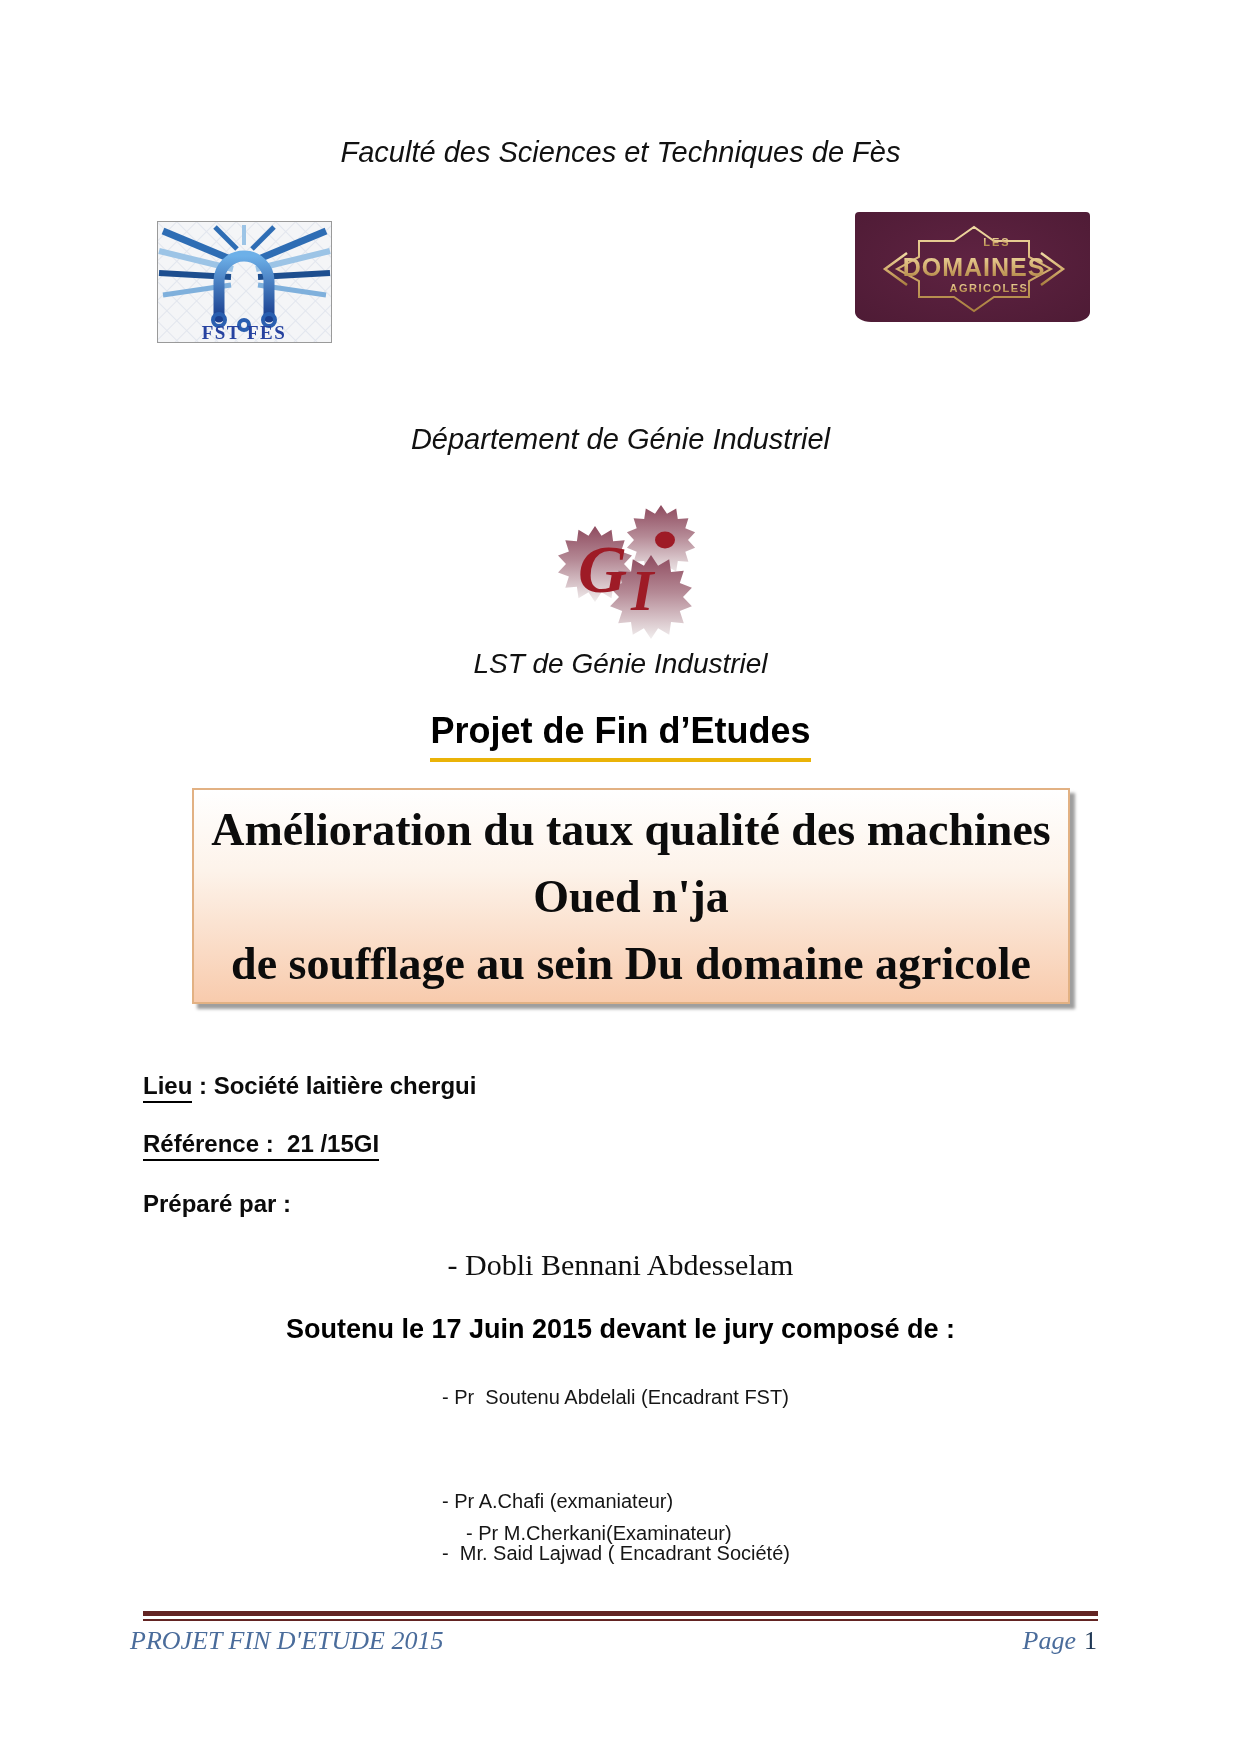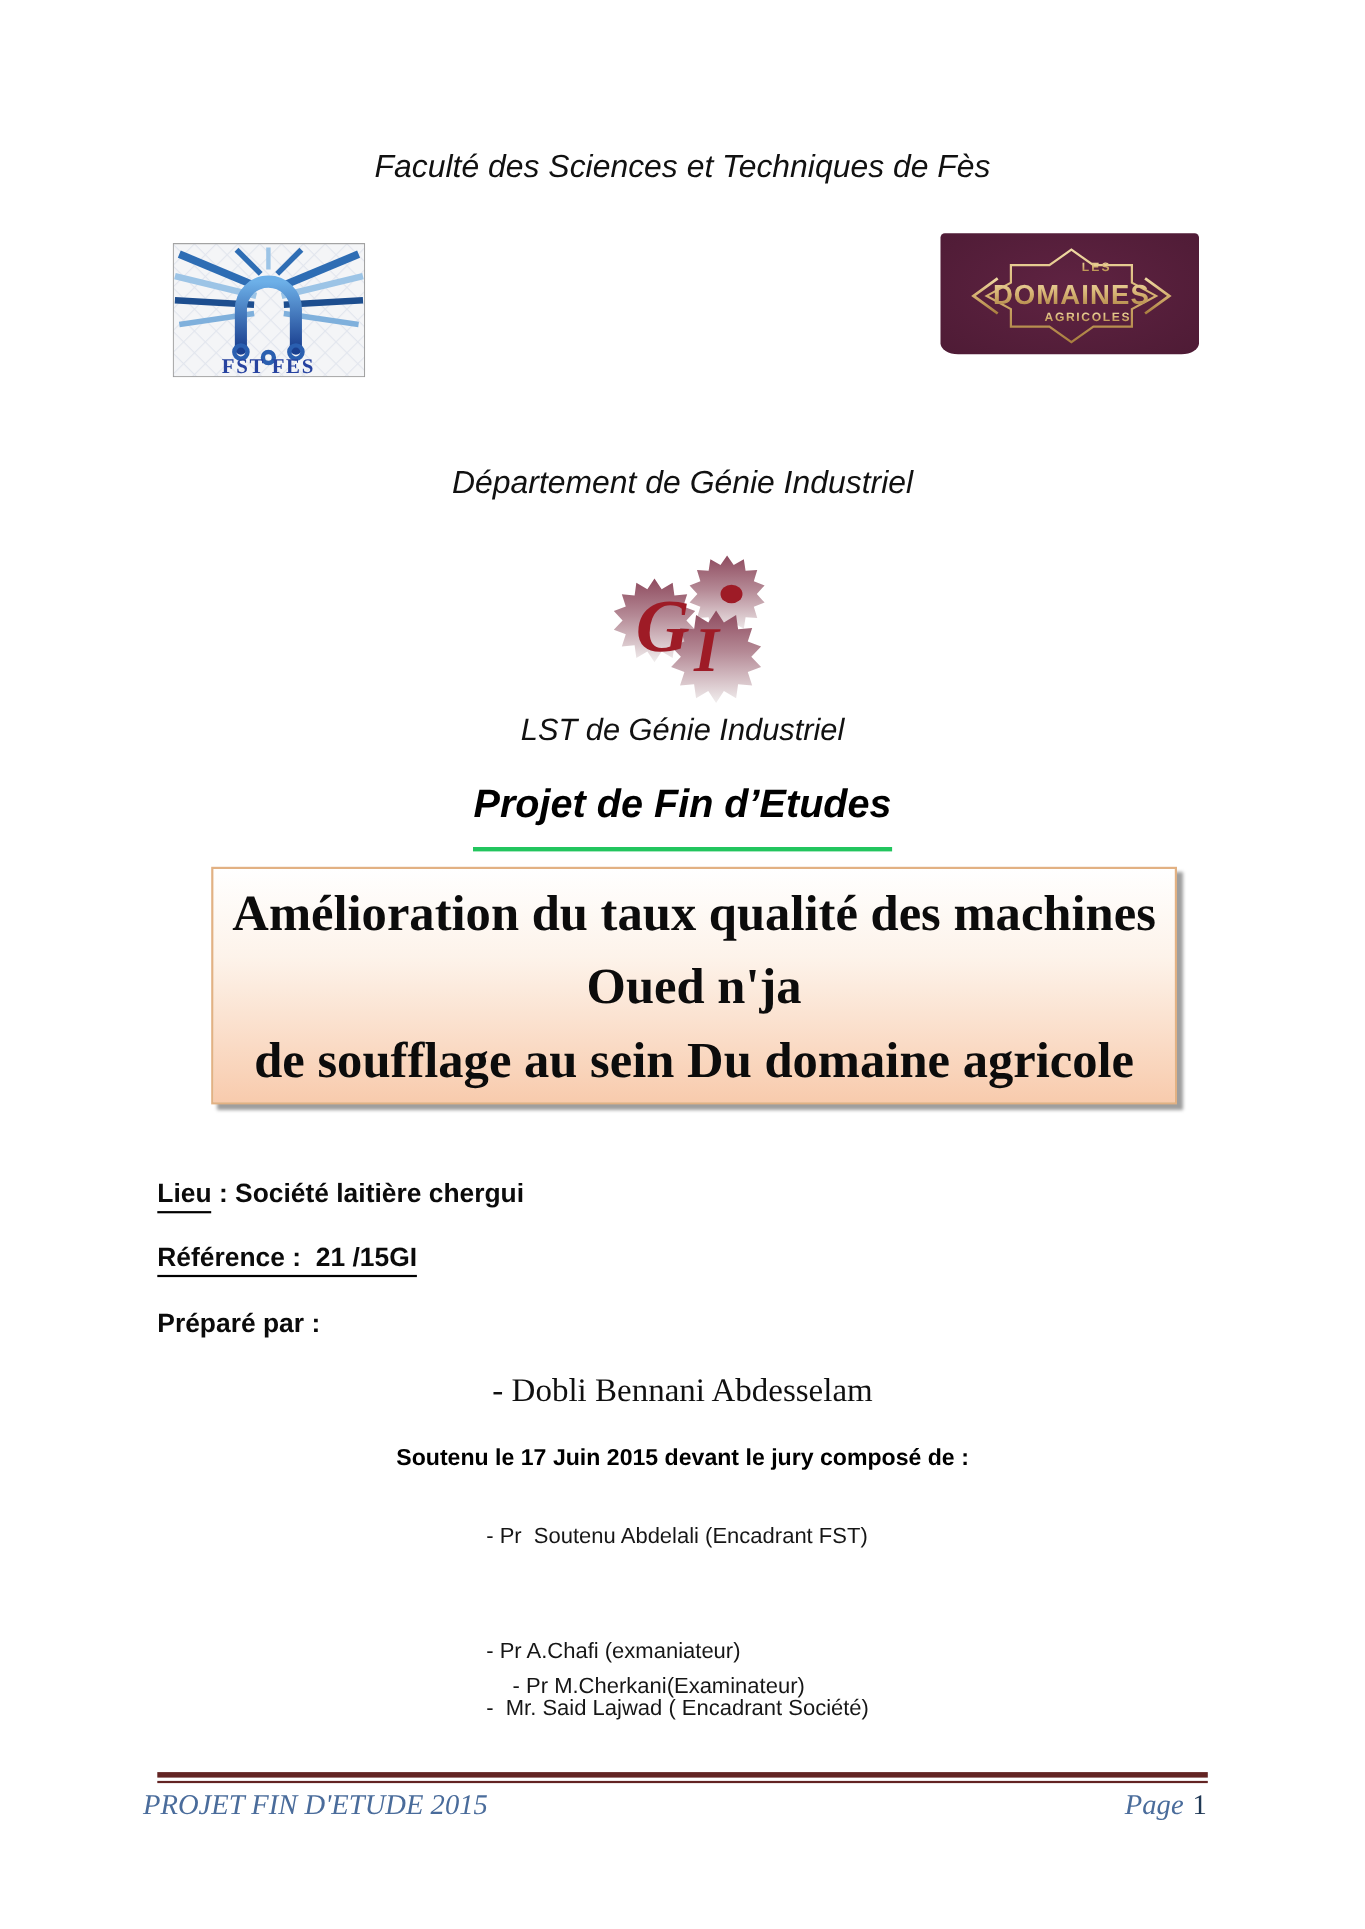--- a/index.html
+++ b/index.html
@@ -13,21 +13,21 @@
   [data-bind]{white-space:pre-wrap;}
   .abs{position:absolute;}
   .centered{left:0;width:1241px;text-align:center;}
 
   .h-italic{font-style:italic;font-size:29px;color:#111;}
   .faculte{top:136px;}
   .dept{top:423px;}
   .lst{top:648px;font-size:28px;}
 
   .projet{top:710px;font-weight:bold;font-size:36px;}
-  .projet span{display:inline-block;border-bottom:4px solid #22c55e;padding-bottom:18px;font-style:italic;}
+  .projet span{display:inline-block;border-bottom:4px solid #eab308;padding-bottom:6px;}
 
   .fst-logo{left:157px;top:221px;width:175px;height:150px;}
   .dom-logo{left:855px;top:212px;width:235px;height:110px;
             background:radial-gradient(ellipse at 50% 45%, #5F2342 0%, #4E1B35 100%);
             border-radius:4px 4px 16px 16px / 4px 4px 10px 10px;overflow:hidden;}
   .gi-logo{left:553px;top:502px;width:150px;height:140px;}
 
   .title-box{left:192px;top:788px;width:874px;height:206px;
     border:2px solid var(--box_border);
     background:linear-gradient(180deg,#ffffff 0%,#fdf3ea 38%,var(--box_fill_bottom) 100%);
@@ -36,21 +36,21 @@
   .box-line{font-family:"Liberation Serif",serif;font-weight:bold;
     font-size:46px;line-height:67px;color:#0c0c0c;}
 
   .meta{left:143px;font-weight:bold;font-size:24px;color:#0b0b0b;}
   .lieu{top:1072px;}
   .reference{top:1130px;}
   .prepare{top:1190px;}
   .u{display:inline-block;border-bottom:2px solid #000;padding-bottom:1px;}
 
   .author{top:1248px;font-family:"Liberation Serif",serif;font-size:30px;color:#101010;}
-  .soutenu{top:1314px;font-weight:bold;font-size:21px;}
+  .soutenu{top:1314px;font-weight:bold;font-size:27px;}
 
   .jury{left:442px;font-size:20px;color:#161616;}
   .j1{top:1386px;}.j2{top:1522px;margin-left:24px;}.j3{top:1490px;}.j4{top:1542px;}
 
   .footer-rule{left:143px;top:1611px;width:955px;height:5px;background:var(--rule_maroon);}
   .footer-rule2{left:143px;top:1619px;width:955px;height:2px;background:var(--rule_maroon);}
   .footer-left{left:130px;top:1626px;font-family:"Liberation Serif",serif;font-style:italic;
     font-size:26px;color:var(--footer_blue);}
   .footer-right{right:144px;top:1626px;font-family:"Liberation Serif",serif;font-size:26px;}
   .page-word{font-style:italic;color:var(--footer_blue);margin-right:8px;}

